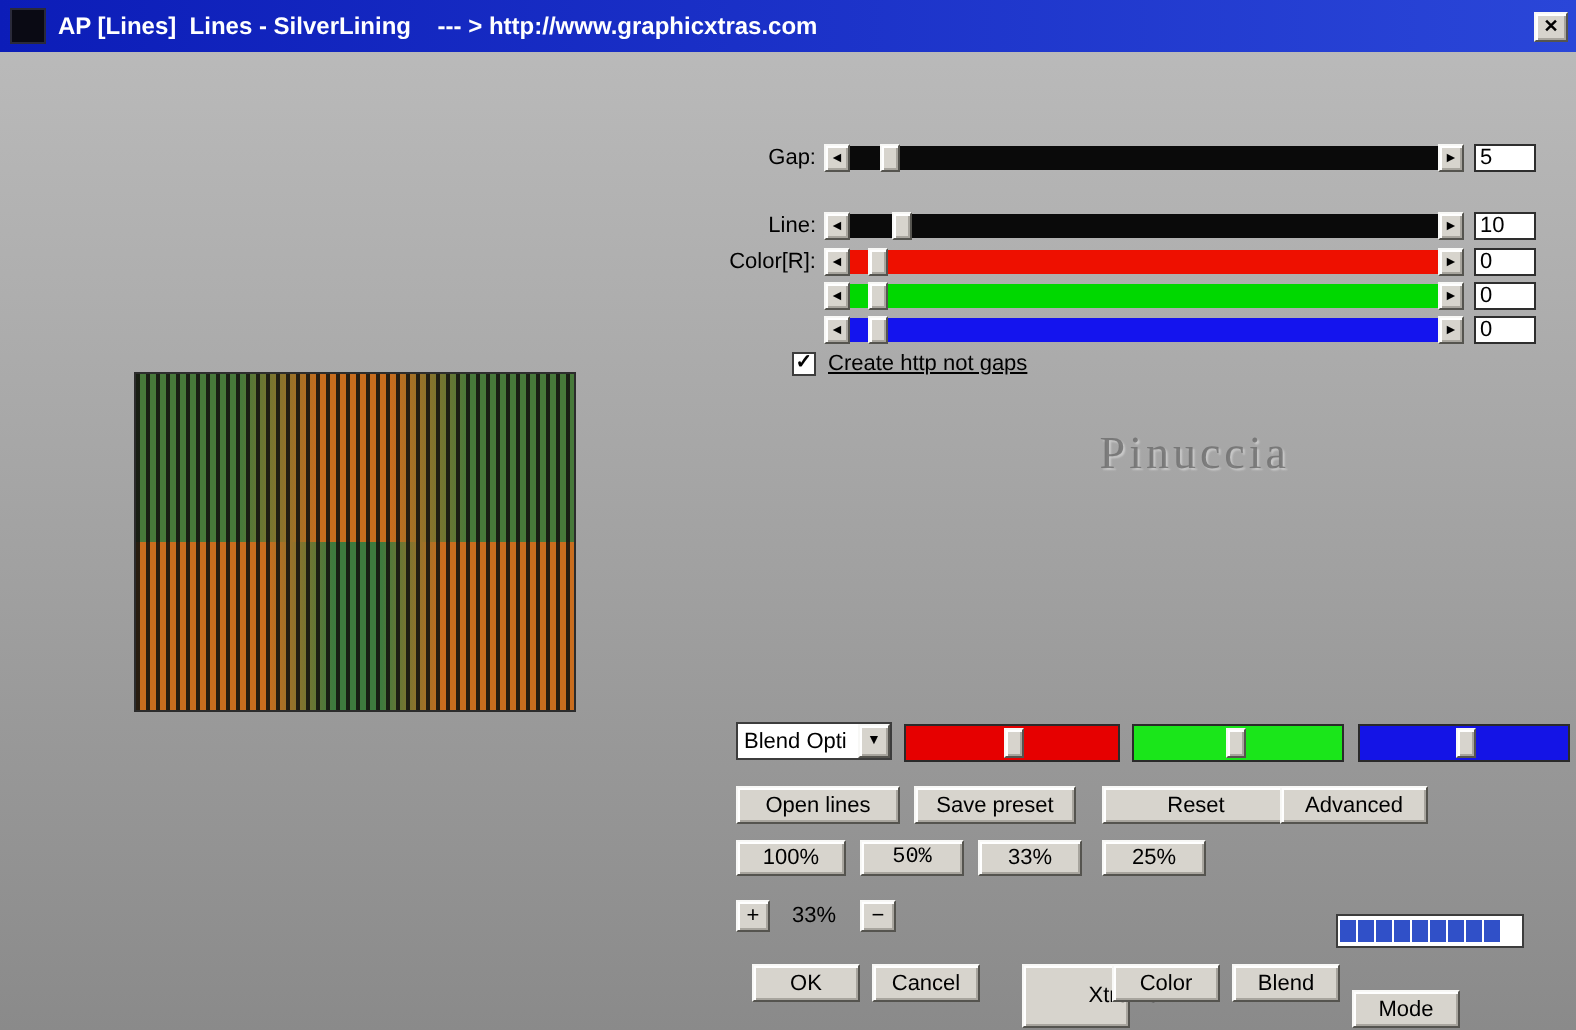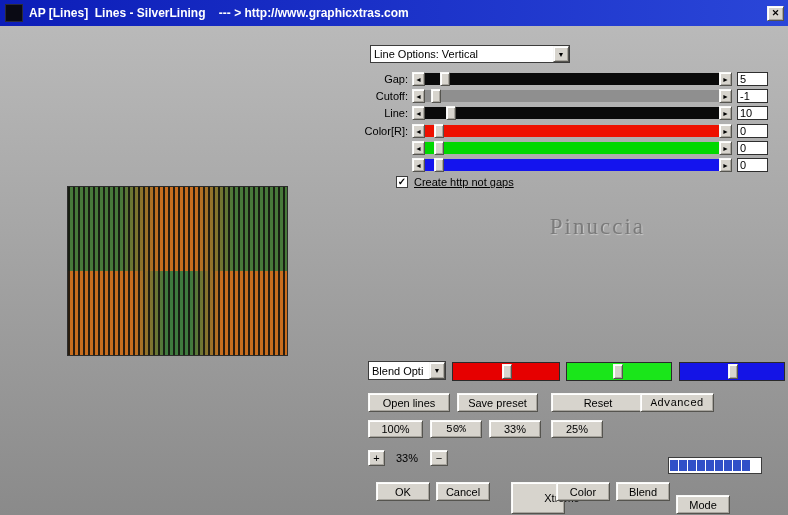--- a/index.html
+++ b/index.html
@@ -97,58 +97,37 @@
 <div class="window">
 
   <div class="titlebar">
     <div class="app-icon"></div>
     <span class="title-text">AP [Lines]  Lines - SilverLining    --- &gt; http://www.graphicxtras.com</span>
     <div class="close-btn raised">
       <span>✕</span>
     </div>
   </div>
 
-  <div class="combo" style="left:370px;top:45px;width:200px;">
-    <span class="combo-text">Line Options: Vertical</span>
-    <span class="combo-btn raised">
-      <span>▼</span>
-    </span>
-  </div>
 
   <div class="srow" style="top:72px;">
     <span class="slabel">Gap:</span>
     <div class="sbar">
       <span class="sarrow left raised">
           <span>◄</span>
         </span>
       <div class="strack" style="background: rgb(10, 10, 10);">
         <span class="sthumb raised" style="left:5%;"></span>
       </div>
       <span class="sarrow right raised">
           <span>►</span>
         </span>
     </div>
     <input class="sval" value="5" style="">
   </div>
 
-  <div class="srow" style="top:89px;">
-    <span class="slabel">Cutoff:</span>
-    <div class="sbar">
-      <span class="sarrow left raised">
-          <span>◄</span>
-        </span>
-      <div class="strack" style="background: rgb(143, 143, 143);">
-        <span class="sthumb raised" style="left:2%;"></span>
-      </div>
-      <span class="sarrow right raised">
-          <span>►</span>
-        </span>
-    </div>
-    <input class="sval" value="-1" style="">
-  </div>
 
   <div class="srow" style="top:106px;">
     <span class="slabel">Line:</span>
     <div class="sbar">
       <span class="sarrow left raised">
           <span>◄</span>
         </span>
       <div class="strack" style="background: rgb(10, 10, 10);">
         <span class="sthumb raised" style="left:7%;"></span>
       </div>
@@ -235,21 +214,21 @@
 
   <div class="btn raised" style="left:368px;top:393px;width:82px;height:19px;">
       <span>Open lines</span>
     </div>
   <div class="btn raised" style="left:457px;top:393px;width:81px;height:19px;">
       <span>Save preset</span>
     </div>
   <div class="btn raised" style="left:551px;top:393px;width:94px;height:19px;">
       <span>Reset</span>
     </div>
-  <div class="btn raised" style="left:640px;top:393px;width:74px;height:19px;font-family:Liberation Mono, monospace;">
+  <div class="btn raised" style="left:640px;top:393px;width:74px;height:19px;">
       <span>Advanced</span>
     </div>
 
   <div class="btn raised" style="left:368px;top:420px;width:55px;height:18px;">
       <span>100%</span>
     </div>
   <div class="btn raised" style="left:430px;top:420px;width:52px;height:18px;font-family:Liberation Mono, monospace;">
       <span>50%</span>
     </div>
   <div class="btn raised" style="left:489px;top:420px;width:52px;height:18px;">

